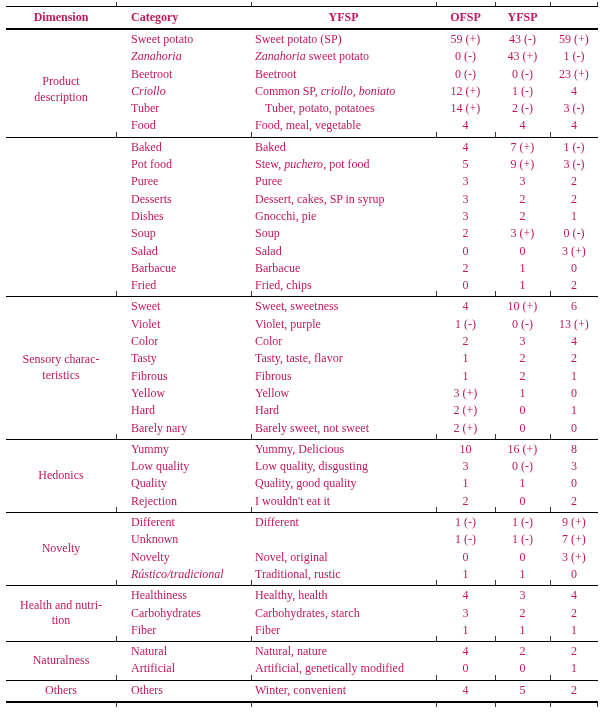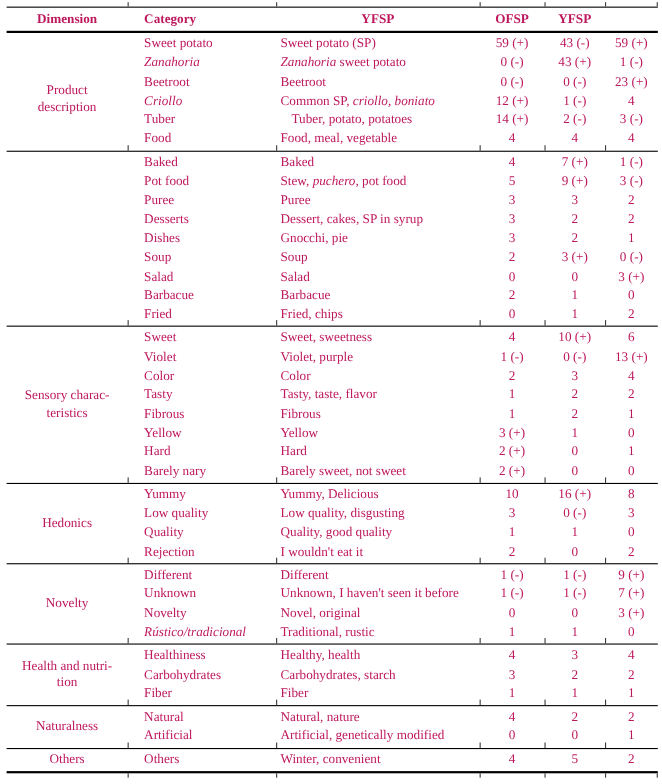--- a/index.html
+++ b/index.html
@@ -212,21 +212,20 @@
           <div class="tick" style="left: 544px;"></div>
         </div>
         <div class="grid section">
           <div class="dim" style="grid-row: 1 / span 4;">Novelty</div>
           <div class="cell c1" style="grid-area: 1 / 2;">Different</div>
           <div class="cell c2" style="grid-area: 1 / 3;">Different</div>
           <div class="cell c3" style="grid-area: 1 / 4;">1 (-)</div>
           <div class="cell c4" style="grid-area: 1 / 5;">1 (-)</div>
           <div class="cell c5" style="grid-area: 1 / 6;">9 (+)</div>
           <div class="cell c1" style="grid-area: 2 / 2;">Unknown</div>
-          <div class="cell c2" style="grid-area: 2 / 3;">Unknown, I haven't seen it before</div>
           <div class="cell c3" style="grid-area: 2 / 4;">1 (-)</div>
           <div class="cell c4" style="grid-area: 2 / 5;">1 (-)</div>
           <div class="cell c5" style="grid-area: 2 / 6;">7 (+)</div>
           <div class="cell c1" style="grid-area: 3 / 2;">Novelty</div>
           <div class="cell c2" style="grid-area: 3 / 3;">Novel, original</div>
           <div class="cell c3" style="grid-area: 3 / 4;">0</div>
           <div class="cell c4" style="grid-area: 3 / 5;">0</div>
           <div class="cell c5" style="grid-area: 3 / 6;">3 (+)</div>
           <div class="cell c1" style="grid-area: 4 / 2;"><span class="it">Rústico/tradicional</span></div>
           <div class="cell c2" style="grid-area: 4 / 3;">Traditional, rustic</div>

